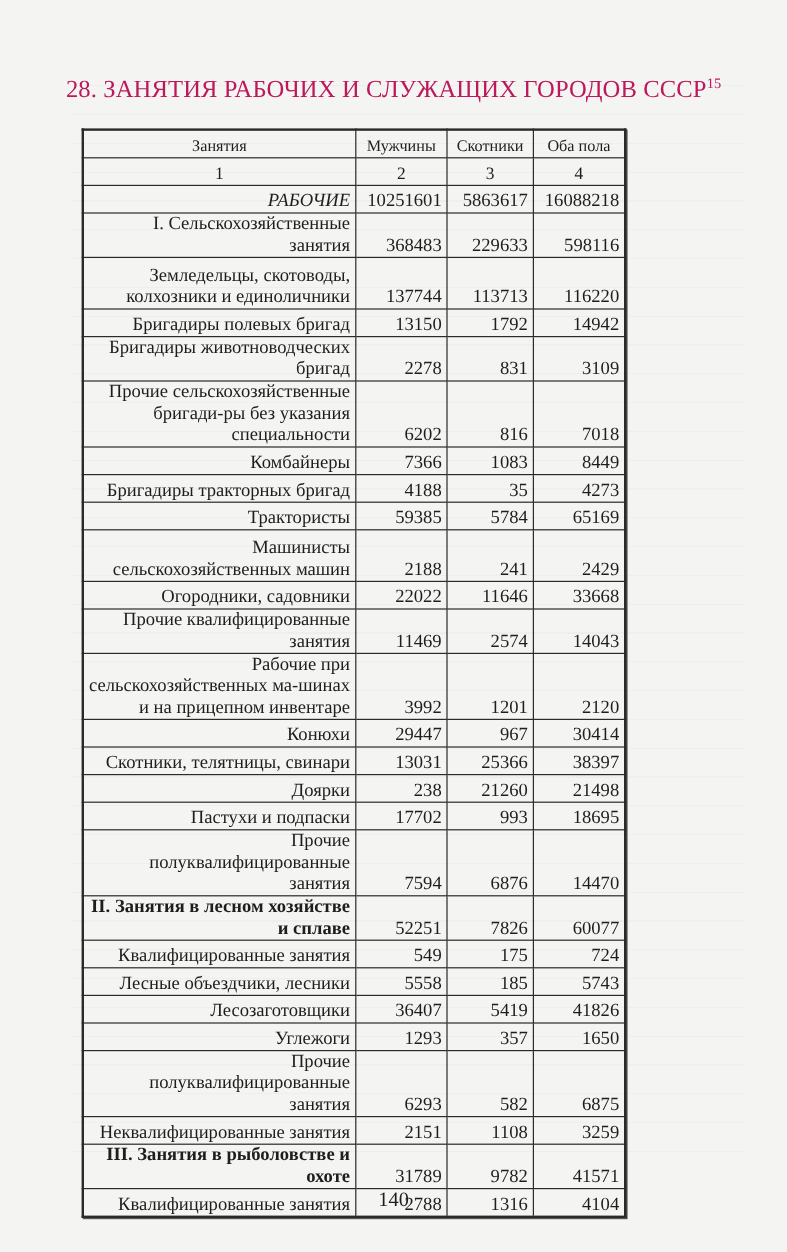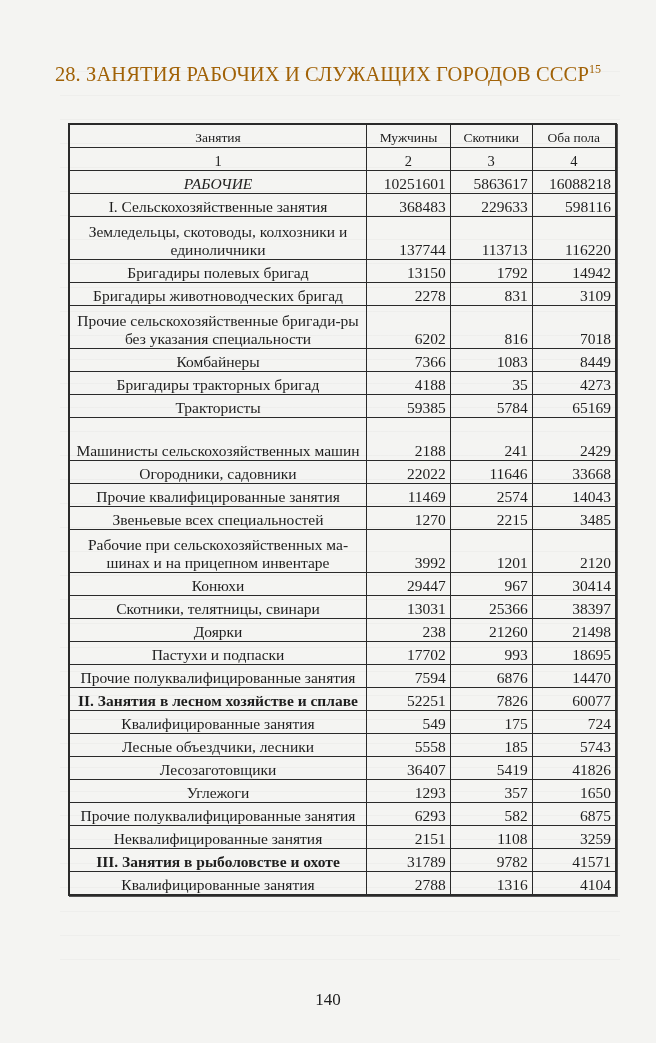--- a/index.html
+++ b/index.html
@@ -15,44 +15,44 @@
     position: absolute; left: 60px; top: 60px; width: 560px; height: 900px;
     background:
       repeating-linear-gradient(0deg, rgba(0,0,0,0.025) 0 1px, transparent 1px 24px);
     pointer-events: none;
   }
   .title {
     position: absolute; left: 0; width: 656px; top: 62px;
     text-align: center;
     font-size: 20.5px;
     letter-spacing: 0.1px;
-    color: #a16207;
+    color: #be185d;
   }
   .title sup { font-size: 12px; vertical-align: 8px; }
   table.main {
-    position: absolute; left: 68px; top: 123px;
-    width: 549px;
+    position: absolute; left: 68px; top: 107px;
+    width: 454px;
     border-collapse: collapse;
     border: 2px solid #2a2a2a;
     box-shadow: 1px 1px 0 #555;
     font-size: 15.5px;
   }
   table.main td, table.main th {
     border: 1px solid #2a2a2a;
     padding: 0 4px;
     vertical-align: bottom;
     line-height: 18px;
   }
   col.c1 { width: 299px; }
   col.c2 { width: 84px; }
   col.c3 { width: 82px; }
   col.c4 { width: 84px; }
   th.hdr { font-weight: normal; font-size: 13.5px; text-align: center; height: 22px; vertical-align: middle; }
   td.num-hdr { text-align: center; font-size: 14.5px; height: 22px; vertical-align: middle; }
-  td.label { text-align: center; padding-bottom: 3px; margin-left: 16px; }
+  td.label { text-align: right; padding-bottom: 3px; margin-left: 16px; }
   td.val { text-align: right; padding-bottom: 3px; padding-right: 3px; }
   tr.single td { height: 22px; }
   tr.double td { height: 42px; }
   tr.italic td.label { font-style: italic; }
   tr.bold td.label { font-weight: bold; }
   .page-number {
     position: absolute; left: 0; width: 656px; top: 990px;
     text-align: center; font-size: 17px;
   }
 </style>
@@ -150,26 +150,20 @@
         <td class="val">22022</td>
         <td class="val">11646</td>
         <td class="val">33668</td>
       </tr>
       <tr class="single normal">
         <td class="label">Прочие квалифицированные занятия</td>
         <td class="val">11469</td>
         <td class="val">2574</td>
         <td class="val">14043</td>
       </tr>
-      <tr class="single normal">
-        <td class="label">Звеньевые всех специальностей</td>
-        <td class="val">1270</td>
-        <td class="val">2215</td>
-        <td class="val">3485</td>
-      </tr>
       <tr class="double normal">
         <td class="label">Рабочие при сельскохозяйственных ма-шинах и на прицепном инвентаре</td>
         <td class="val">3992</td>
         <td class="val">1201</td>
         <td class="val">2120</td>
       </tr>
       <tr class="single normal">
         <td class="label">Конюхи</td>
         <td class="val">29447</td>
         <td class="val">967</td>

